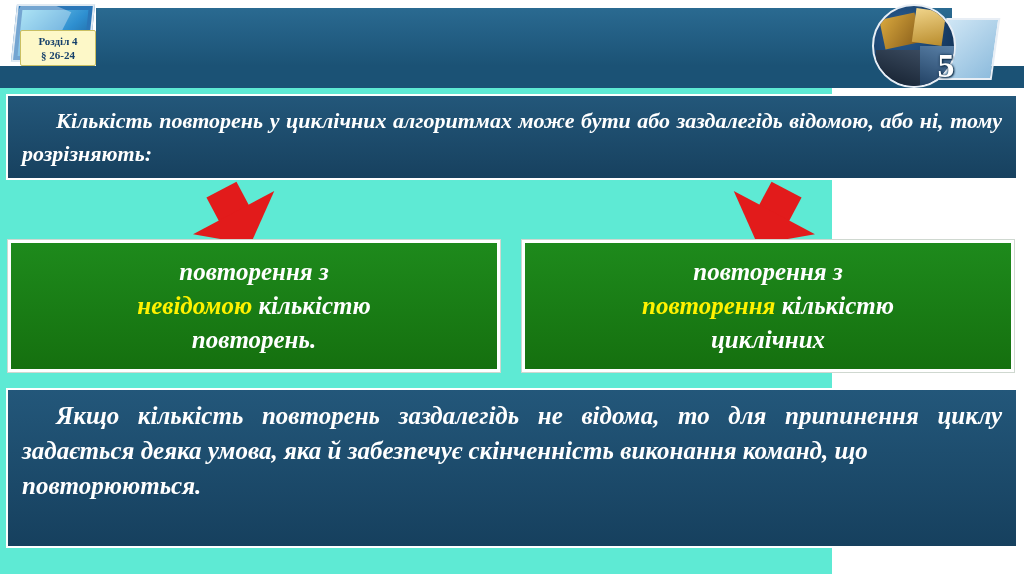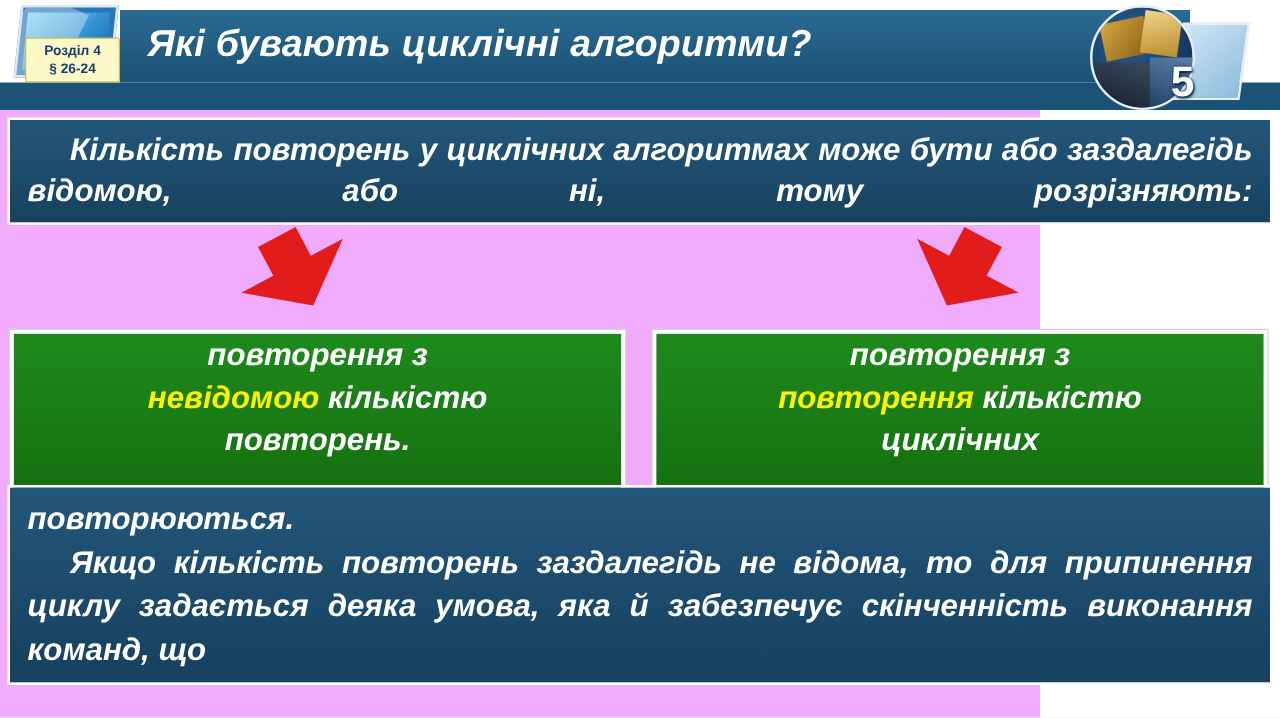--- a/index.html
+++ b/index.html
@@ -7,21 +7,22 @@
     margin: 0; padding: 0;
     width: 1024px; height: 574px;
     background: #ffffff;
     font-family: "Liberation Sans", sans-serif;
     overflow: hidden;
   }
   .slide {
     position: relative;
     width: 832px;
     height: 574px;
-    background: #f0abfc;
+    background: #5eead4;
+    font-family: Liberation Serif, serif;
   }
 
   
   .header-bar {
     position: absolute;
     left: 0; top: 0;
     width: 1024px; height: 88px;
     background: #ffffff;
   }
   .header-blue {
@@ -151,21 +152,21 @@
   .intro-box {
     position: absolute;
     left: 6px; top: 94px;
     width: 1012px; height: 86px;
     background: #1b4a6b;
     background: linear-gradient(180deg,#23577a 0%, #17415f 100%);
     border: 2px solid #ffffff;
     padding: 8px 14px 6px 14px;
   }
   .intro-text {
-    font-size: 25px;
+    font-size: 22px;
     font-weight: bold;
     font-style: italic;
     color: #ffffff;
     line-height: 33px;
     text-align: justify;
     text-indent: 34px;
     text-align-last: justify;
   }
 
   
@@ -185,27 +186,28 @@
     width: 0; height: 0;
     border-left: 46px solid transparent;
     border-right: 46px solid transparent;
     border-top: 36px solid #e21b1b;
   }
   .arrow-left { left: 190px; top: 186px; transform: rotate(-28deg); }
   .arrow-right { left: 726px; top: 186px; transform: rotate(28deg); }
 
   .green-box {
     position: absolute;
-    top: 264px;
+    top: 240px;
     width: 492px; height: 132px;
     background: #197d18;
     background: linear-gradient(180deg,#1e8a1c 0%, #15700f 100%);
     border: 3px solid #ffffff;
     outline: 1px solid #cfd8d0;
     display: flex;
+    align-items: center;
     justify-content: center;
     text-align: center;
   }
   .green-left { left: 8px; }
   .green-right { left: 522px; }
   .green-text {
     font-size: 25px;
     font-weight: bold;
     font-style: italic;
     color: #ffffff;
@@ -246,21 +248,20 @@
       <div class="monitor">
         <div class="screen"></div>
         <div class="glare"></div>
       </div>
       <div class="badge-chip">
         <div>Розділ 4</div>
         <div>§ 26-24</div>
       </div>
     </div>
 
-    <div class="header-title">Які бувають циклічні алгоритми?</div>
 
     <div class="badge-right">
       <div class="monitor-right"></div>
       <div class="photo-circle">
         <div class="ph1"></div>
         <div class="ph2"></div>
         <div class="ph3"></div>
         <div class="ph4"></div>
       </div>
       <div class="slide-number">5</div>
@@ -290,17 +291,17 @@
 
   <div class="green-box green-right">
     <div class="green-text">
       <span>повторення з</span><br>
       <span class="hl">повторення</span><span> кількістю</span><br>
       <span>циклічних</span>
     </div>
   </div>
 
   <div class="bottom-box">
+    <div class="bottom-text">Якщо кількість повторень заздалегідь не відома, то для припинення циклу задається деяка умова, яка й забезпечує скінченність виконання команд, що</div>
     <div class="bottom-text" style="text-indent:0;">повторюються.</div>
-    <div class="bottom-text">Якщо кількість повторень заздалегідь не відома, то для припинення циклу задається деяка умова, яка й забезпечує скінченність виконання команд, що</div>
   </div>
 
 </div>
 
 </body></html>

